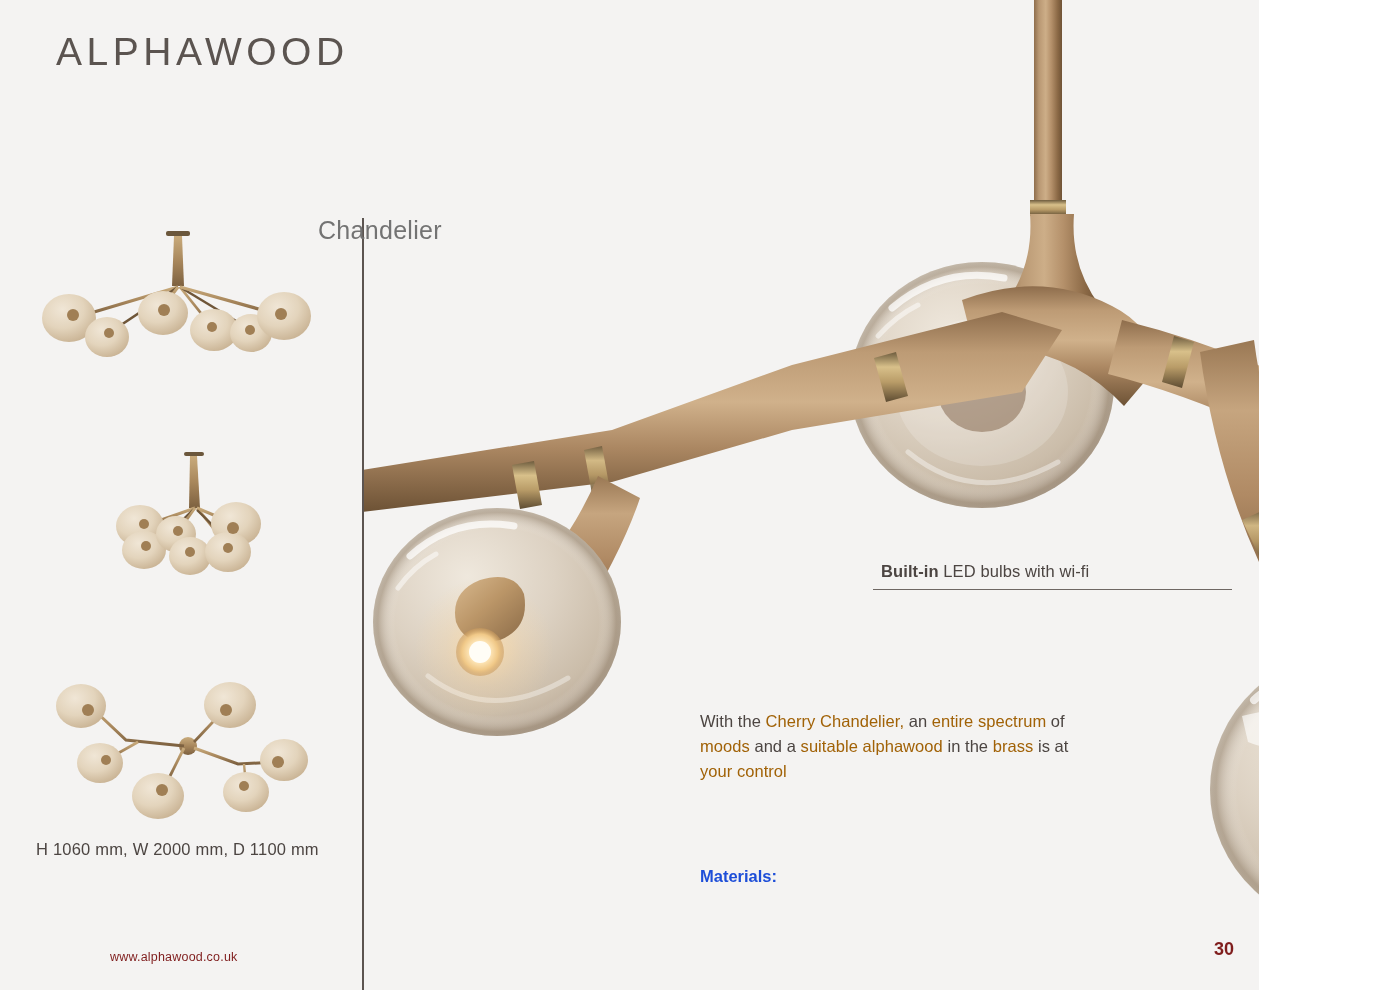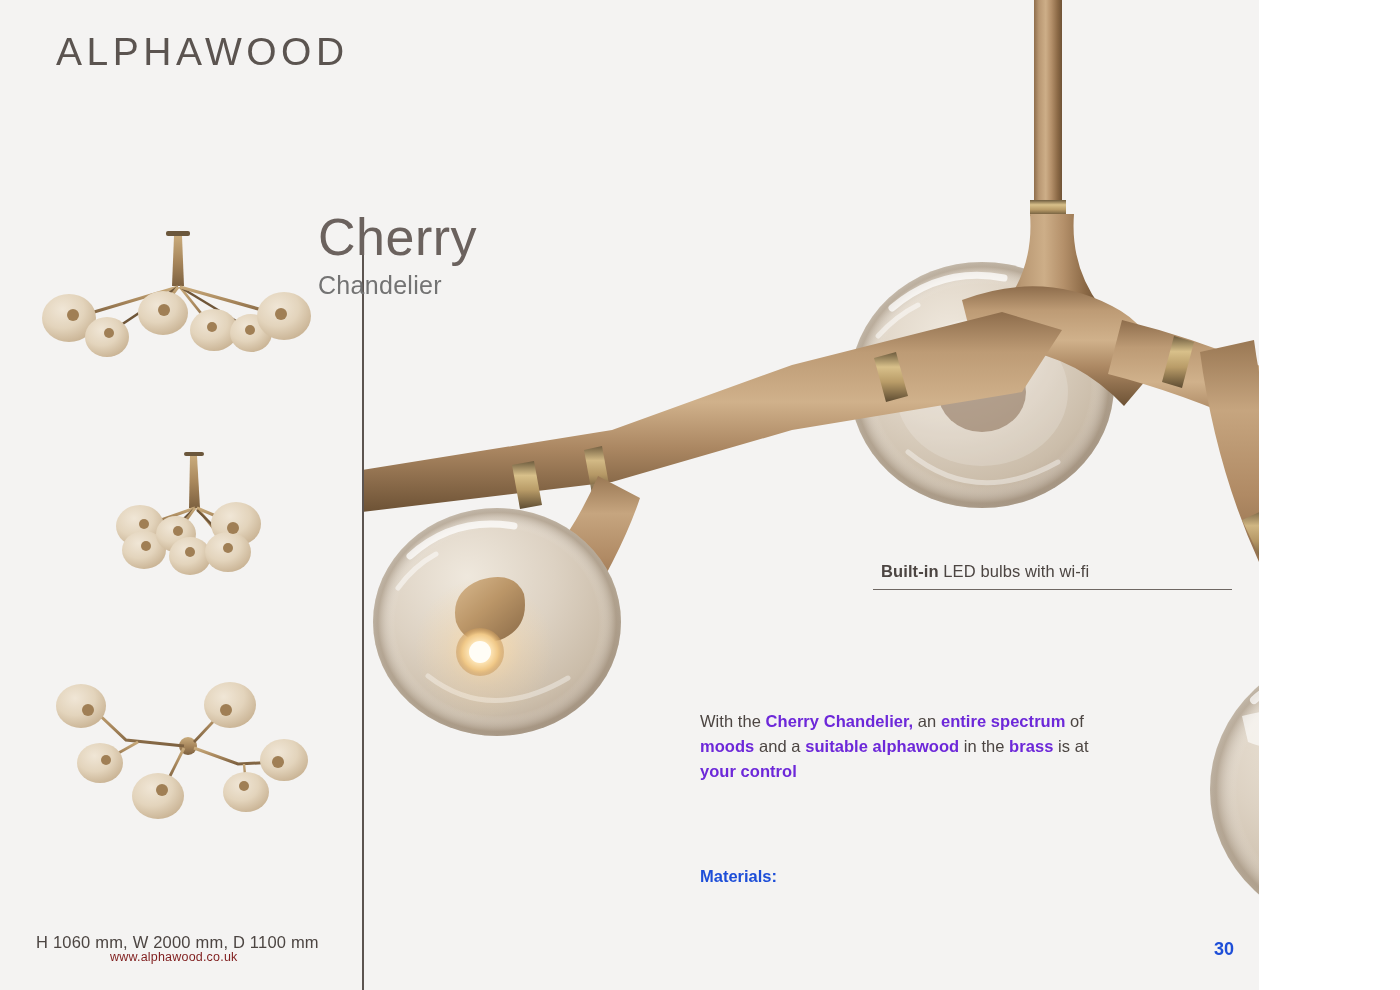--- a/index.html
+++ b/index.html
@@ -73,44 +73,44 @@
     position:absolute; left:873px; top:589px;
     width:359px; height:1px; background:#6e6763;
   }
 
   
   .desc {
     position:absolute; left:700px; top:709px; width:400px;
     font-size:16.5px; line-height:1.52; color:#4c4542;
     letter-spacing:.05px;
   }
-  .desc b { font-weight:bold; color:#6d28d9; }
+  .desc b { font-weight:normal; color:#a16207; }
 
   .materials {
     position:absolute; left:700px; top:864px; width:330px;
     font-size:16.5px; line-height:1.5; color:#4c4542;
   }
   .materials .mat-head { font-weight:bold; color:#1d4ed8; }
   .materials .mat-body { color:#56504d; }
 
   .pagenum {
     position:absolute; right:25px; bottom:30px;
-    font-size:18px; font-weight:bold; color:#1d4ed8;
+    font-size:18px; font-weight:bold; color:#7f1d1d;
   }
 
   
   .thumbs { position:absolute; left:0; top:0; width:362px; height:990px; }
   .thumb { position:absolute; }
   .thumb svg { display:block; }
   .thumb-1 { left:36px;  top:215px; }
   .thumb-2 { left:100px; top:440px; }
   .thumb-3 { left:48px;  top:668px; }
 
   .dims {
-    position:absolute; left:36px; top:933px;
+    position:absolute; left:36px; top:840px;
     font-size:16.5px; color:#4c4542; letter-spacing:.2px;
     white-space:nowrap;
   }
   .site {
     position:absolute; left:110px; top:950px;
     font-size:12.5px; color:#7f1d1d; letter-spacing:.2px;
   }
 </style>
 </head>
 <body>
@@ -236,21 +236,20 @@
         <ellipse cx="1000" cy="806" rx="15" ry="24" fill="#fffdf5"></ellipse>
       </g>
 
       <path d="M964 400 q60 18 74 30 l0 62 q-40 -32 -96 -44 Z" fill="url(#woodH)"></path>
     </svg>
   </div>
 
   <div class="divider"></div>
 
   <div class="title-block">
-    <div class="title-main">Cherry</div>
     <div class="title-sub">Chandelier</div>
   </div>
 
   <div class="callout">
     <div class="callout-text">
       <b>Built-in</b><span> LED bulbs with wi-fi</span>
     </div>
   </div>
   <div class="callout-rule"></div>
 

